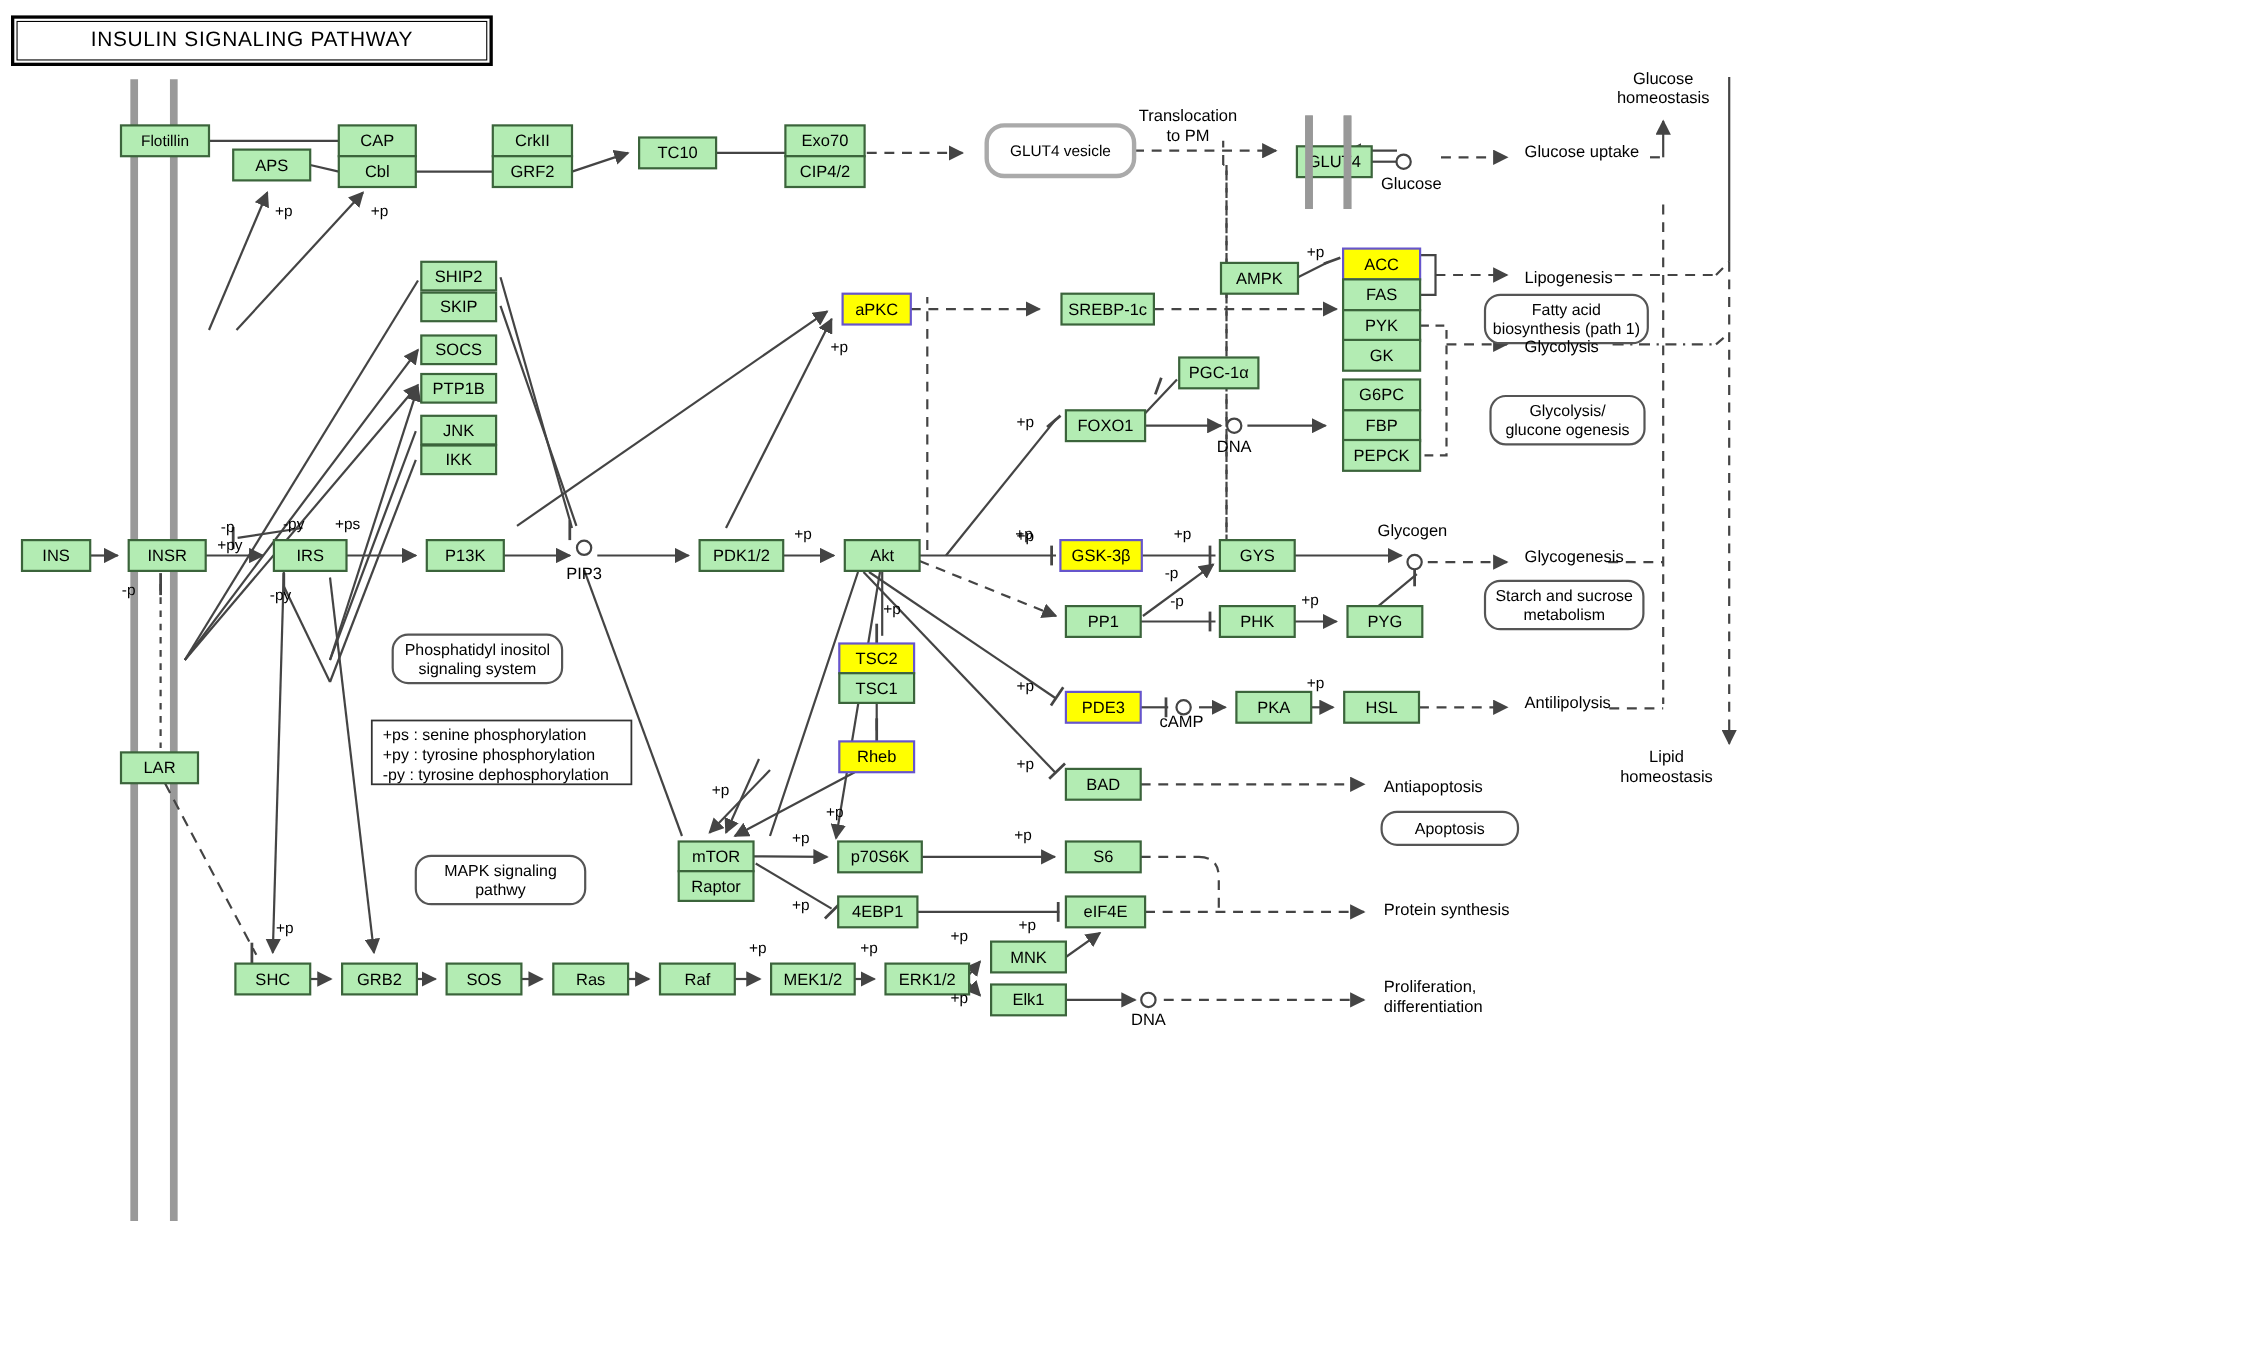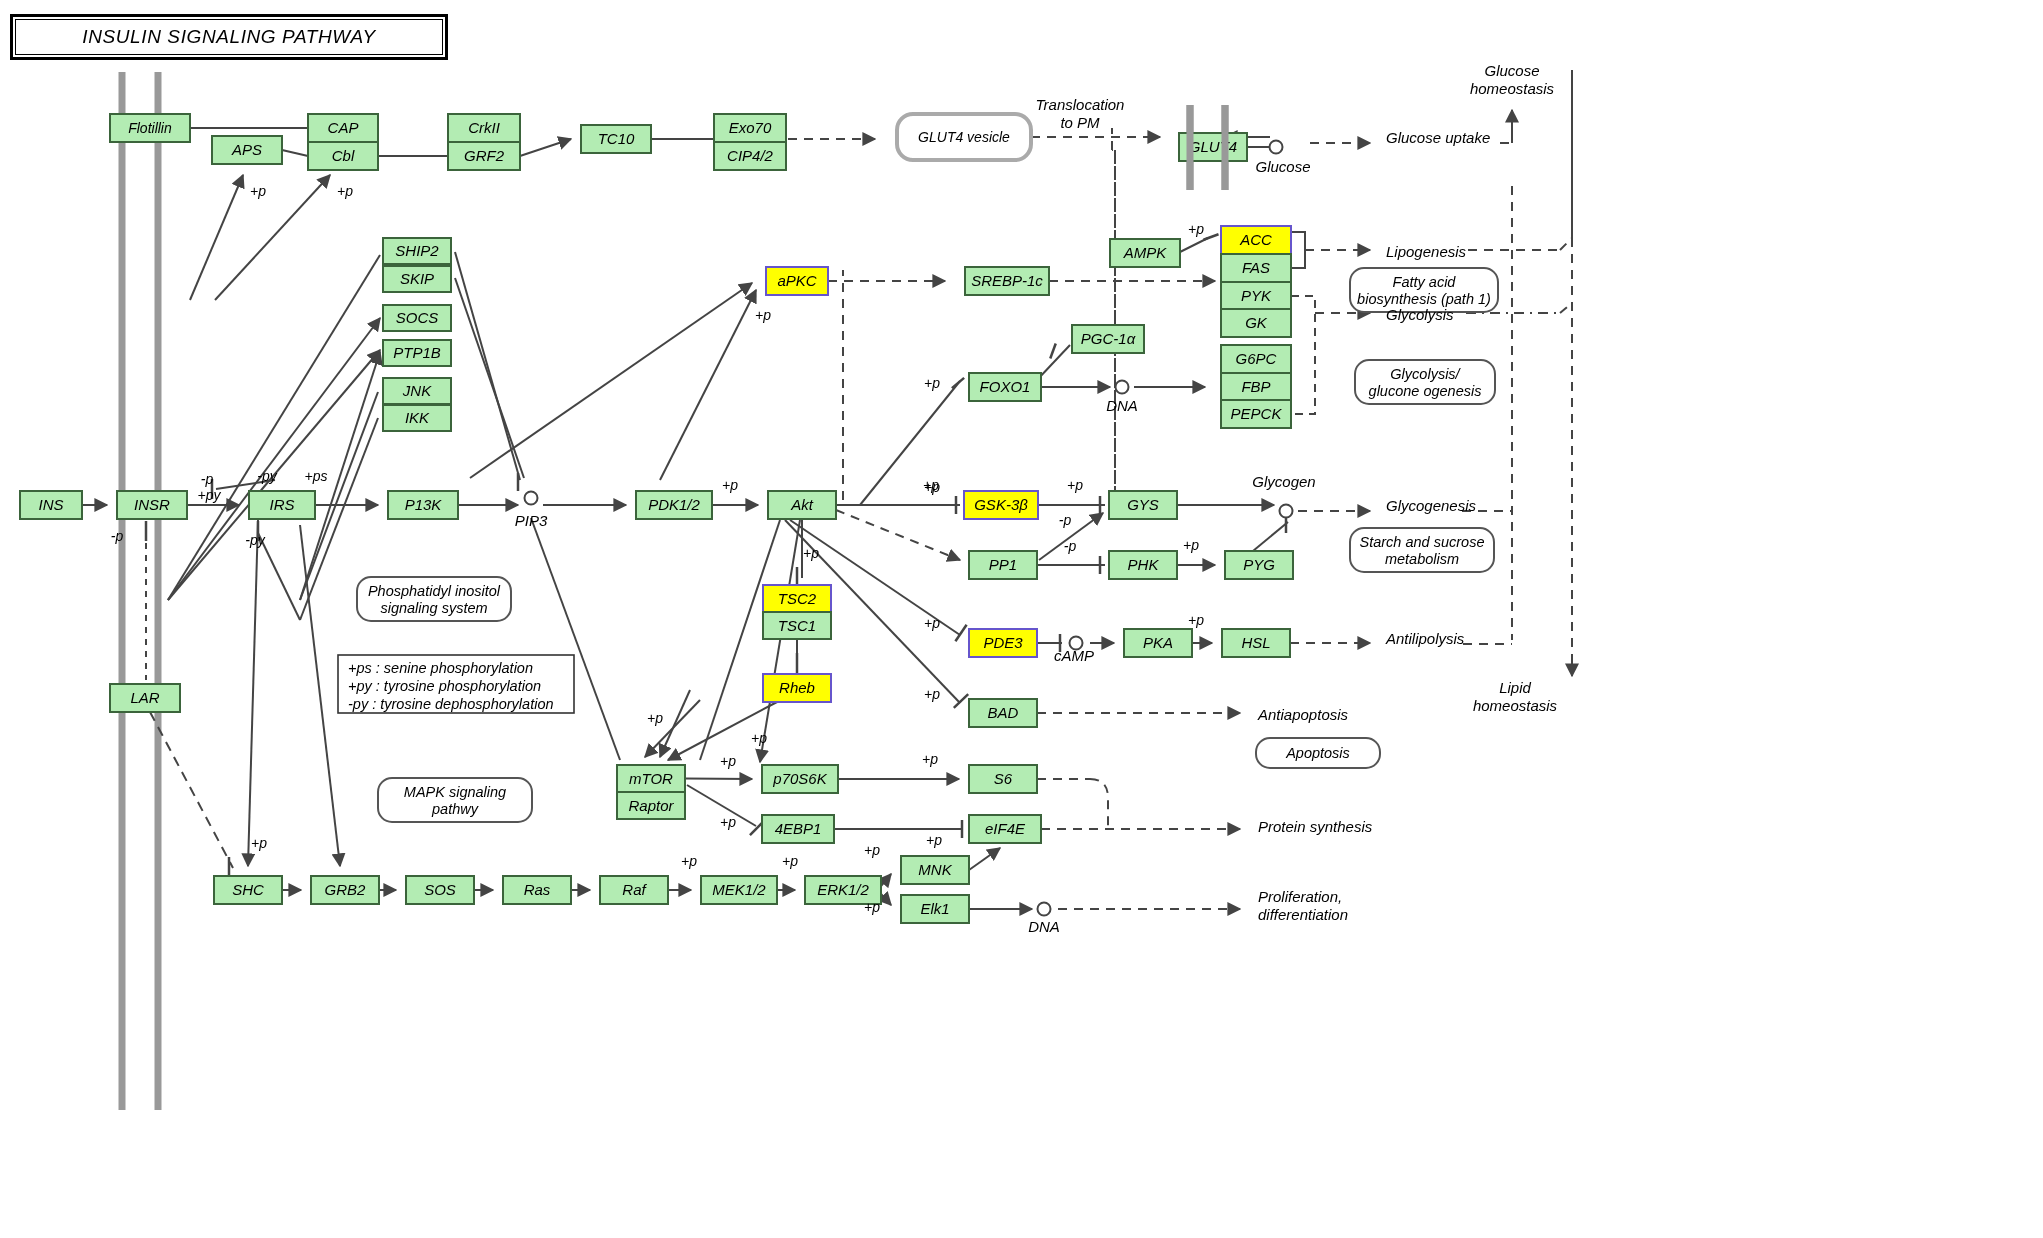--- a/index.html
+++ b/index.html
@@ -1,17 +1,17 @@
 <!DOCTYPE html>
 <html><head>
 <meta charset="utf-8">
 <style>
   html,body{margin:0;padding:0;background:#ffffff;}
   body{font-family:"Liberation Sans", sans-serif;}
-  #stage{position:relative;width:1748px;height:1238px;background:#fff;overflow:hidden;font-style:italic;}
+  #stage{position:relative;width:1748px;height:1238px;background:#fff;overflow:hidden;}
   svg{position:absolute;left:0;top:0;width:2043px;height:1238px;}
   .ttl-box{
     position:absolute;left:10px;top:14px;width:438px;height:46px;
     border:3px solid #000;background:#fff;box-sizing:border-box;
     display:flex;align-items:center;justify-content:center;
   }
   .ttl-inner{
     position:absolute;left:15px;top:19px;width:428px;height:36px;
     border:1px solid #000;background:#fff;box-sizing:border-box;
     display:flex;align-items:center;justify-content:center;

